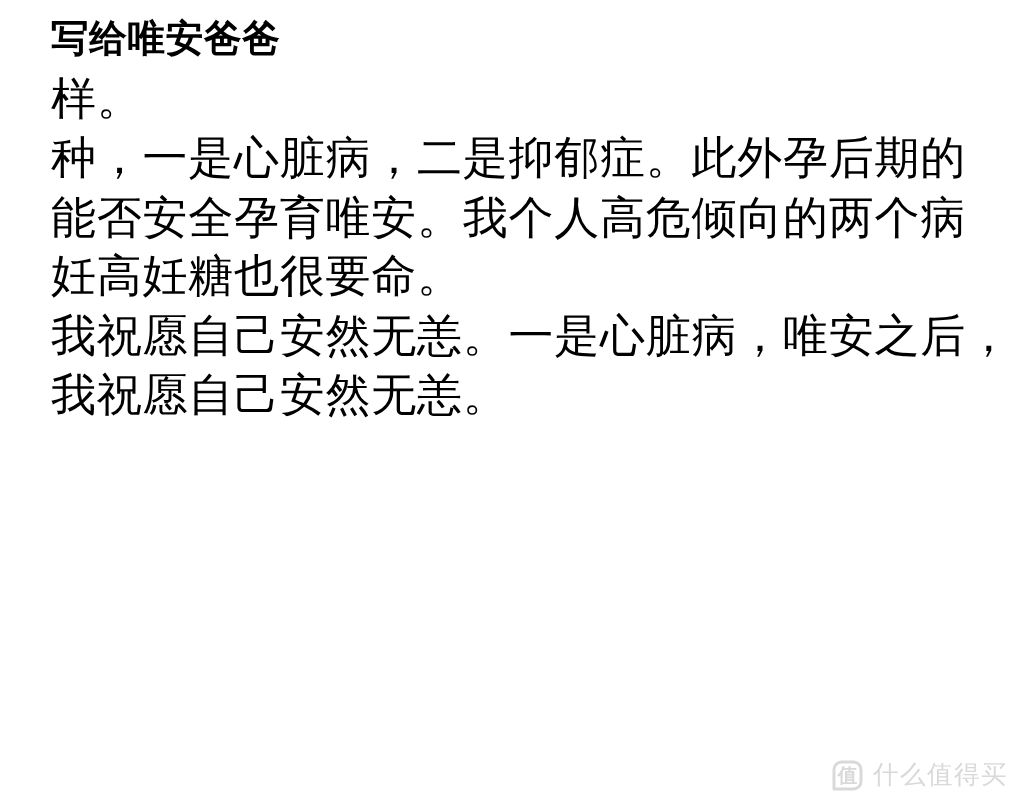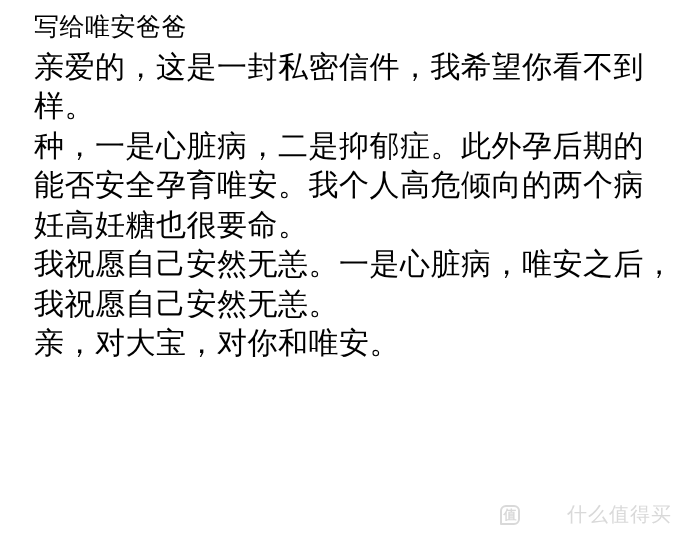--- a/index.html
+++ b/index.html
@@ -21,20 +21,21 @@
     font-size: 30px;
     line-height: 39.5px;
     color: #000000;
     letter-spacing: 0.5px;
     white-space: nowrap;
     font-weight: 400;
   }
   .letter-line.title {
     font-size: 25px;
     line-height: 39.5px;
+    font-weight: bold;
   }
   .watermark {
     position: absolute;
     right: 8px;
     bottom: 12px;
     display: flex;
     align-items: center;
     gap: 7px;
     color: #d9d9d9;
     user-select: none;
@@ -46,37 +47,34 @@
     width: 20px;
     height: 20px;
     border: 2px solid #d9d9d9;
     border-radius: 6px 6px 6px 1px;
     font-size: 13px;
     font-weight: bold;
     color: #d9d9d9;
     line-height: 1;
   }
   .watermark .wm-text {
-    font-size: 20px;
+    font-size: 17px;
     letter-spacing: 1px;
     color: #d9d9d9;
-    margin-left: 40px;
   }
 </style>
 </head>
 <body>
 
 <div class="page">
   <div class="letter-line title">写给唯安爸爸</div>
-  <div class="letter-line">亲爱的，这是一封私密信件，我希望你看不到</div>
   <div class="letter-line">样。</div>
   <div class="letter-line">种，一是心脏病，二是抑郁症。此外孕后期的</div>
   <div class="letter-line">能否安全孕育唯安。我个人高危倾向的两个病</div>
   <div class="letter-line">妊高妊糖也很要命。</div>
   <div class="letter-line">我祝愿自己安然无恙。一是心脏病，唯安之后，</div>
   <div class="letter-line">我祝愿自己安然无恙。</div>
-  <div class="letter-line">亲，对大宝，对你和唯安。</div>
 
   <div class="watermark">
     <span class="logo-badge">值</span>
     <span class="wm-text">什么值得买</span>
   </div>
 </div>
 
 </body></html>

